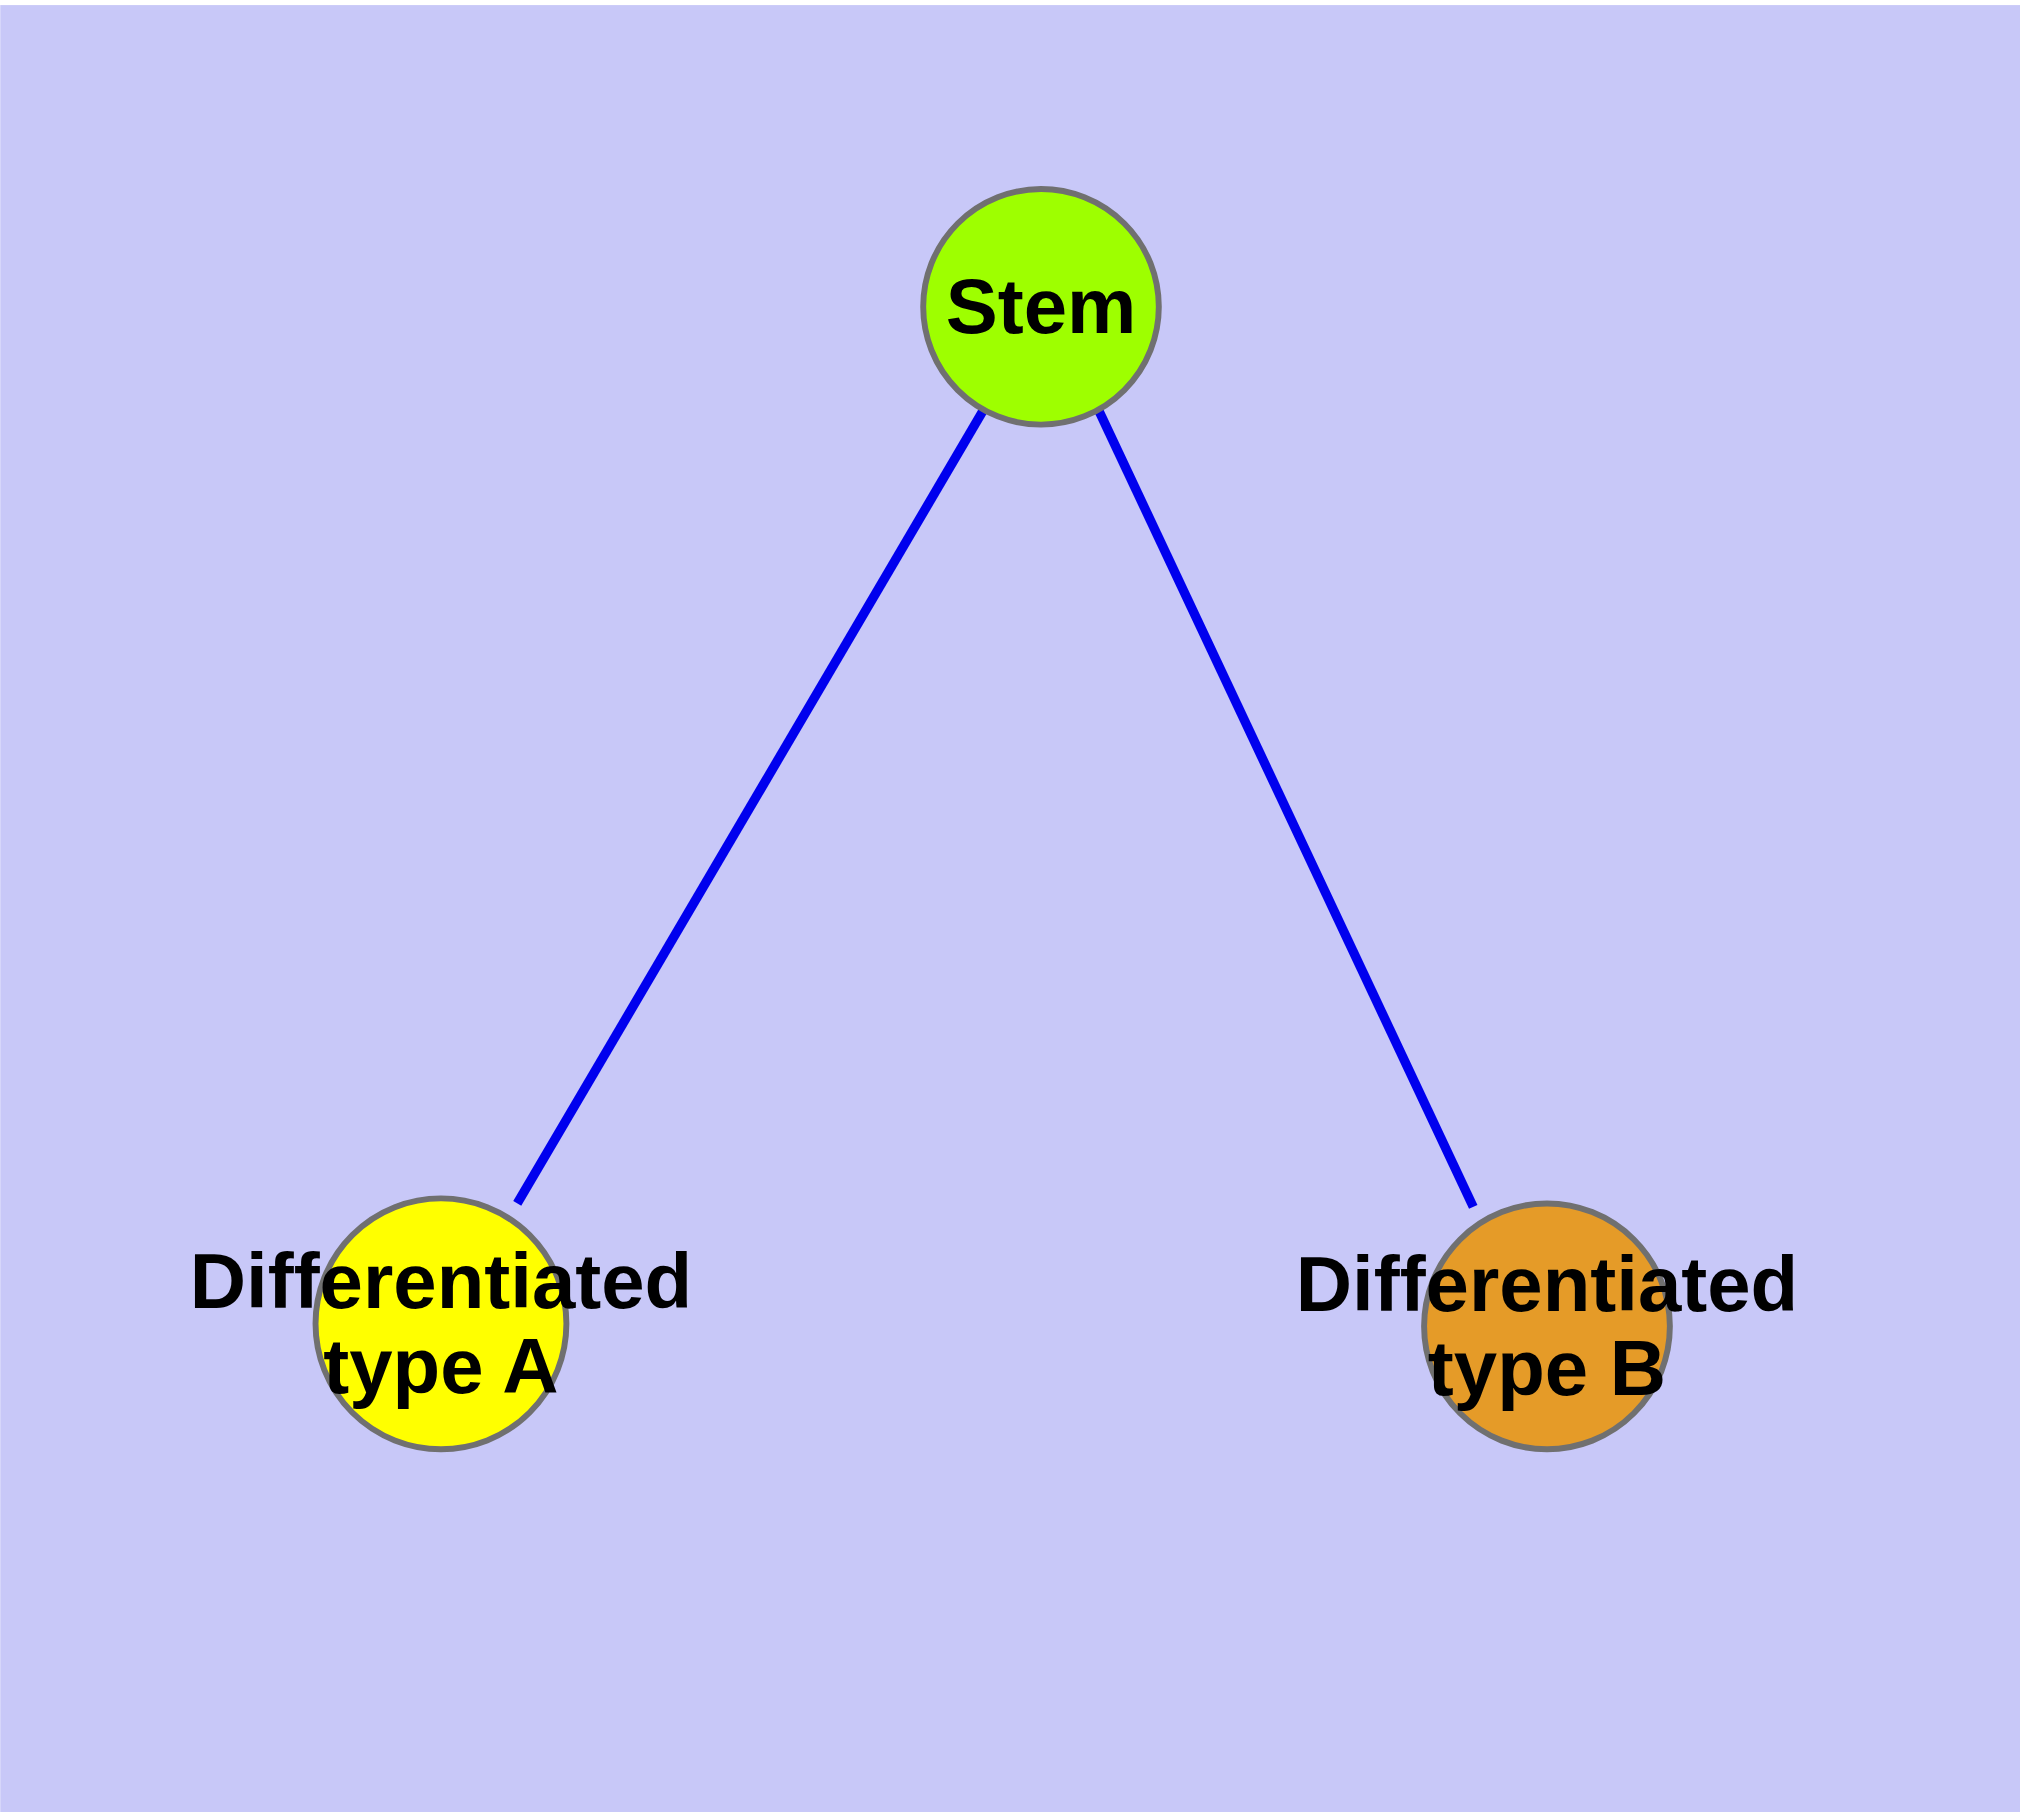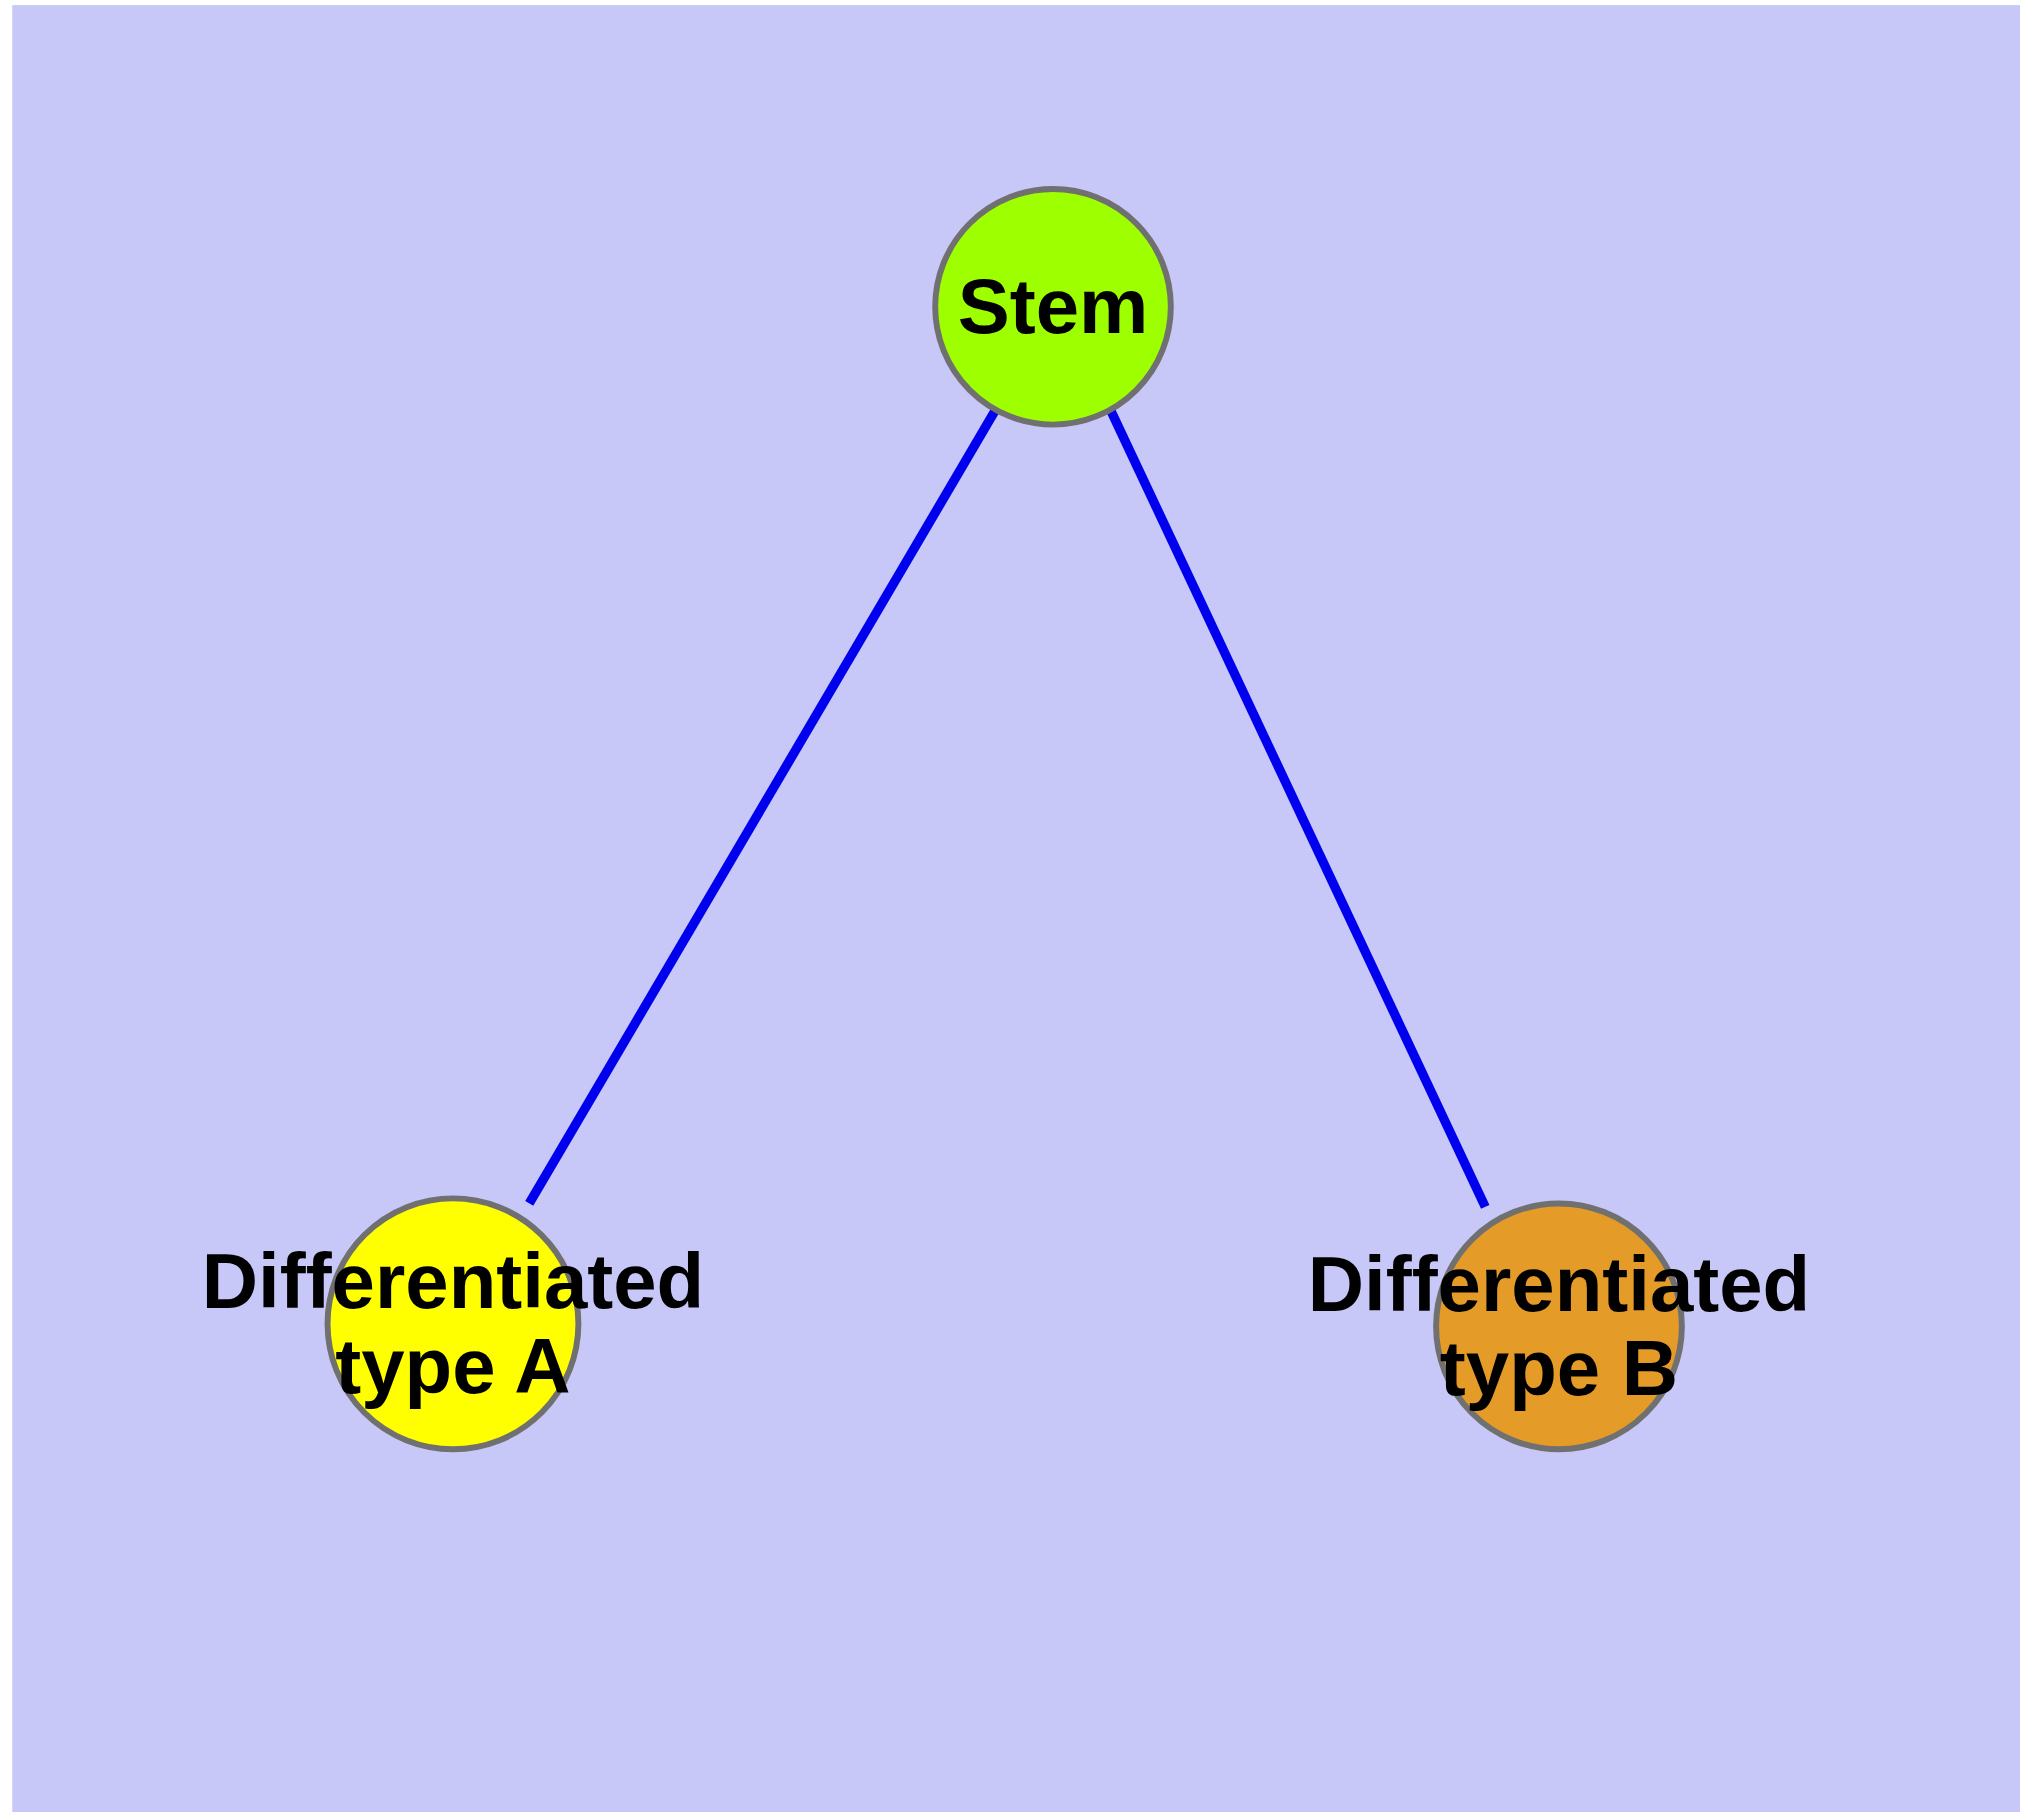--- a/index.html
+++ b/index.html
@@ -10,21 +10,20 @@
   body {
     width: 2021px;
     height: 1812px;
     overflow: hidden;
     font-family: "Liberation Sans", sans-serif;
   }
   #graph-canvas {
     position: relative;
     width: 1985px;
     height: 1812px;
-    margin-left: 12px;
   }
   #graph-svg {
     position: absolute;
     top: 0;
     left: 0;
     width: 2021px;
     height: 1812px;
     display: block;
   }
   .node-label {

